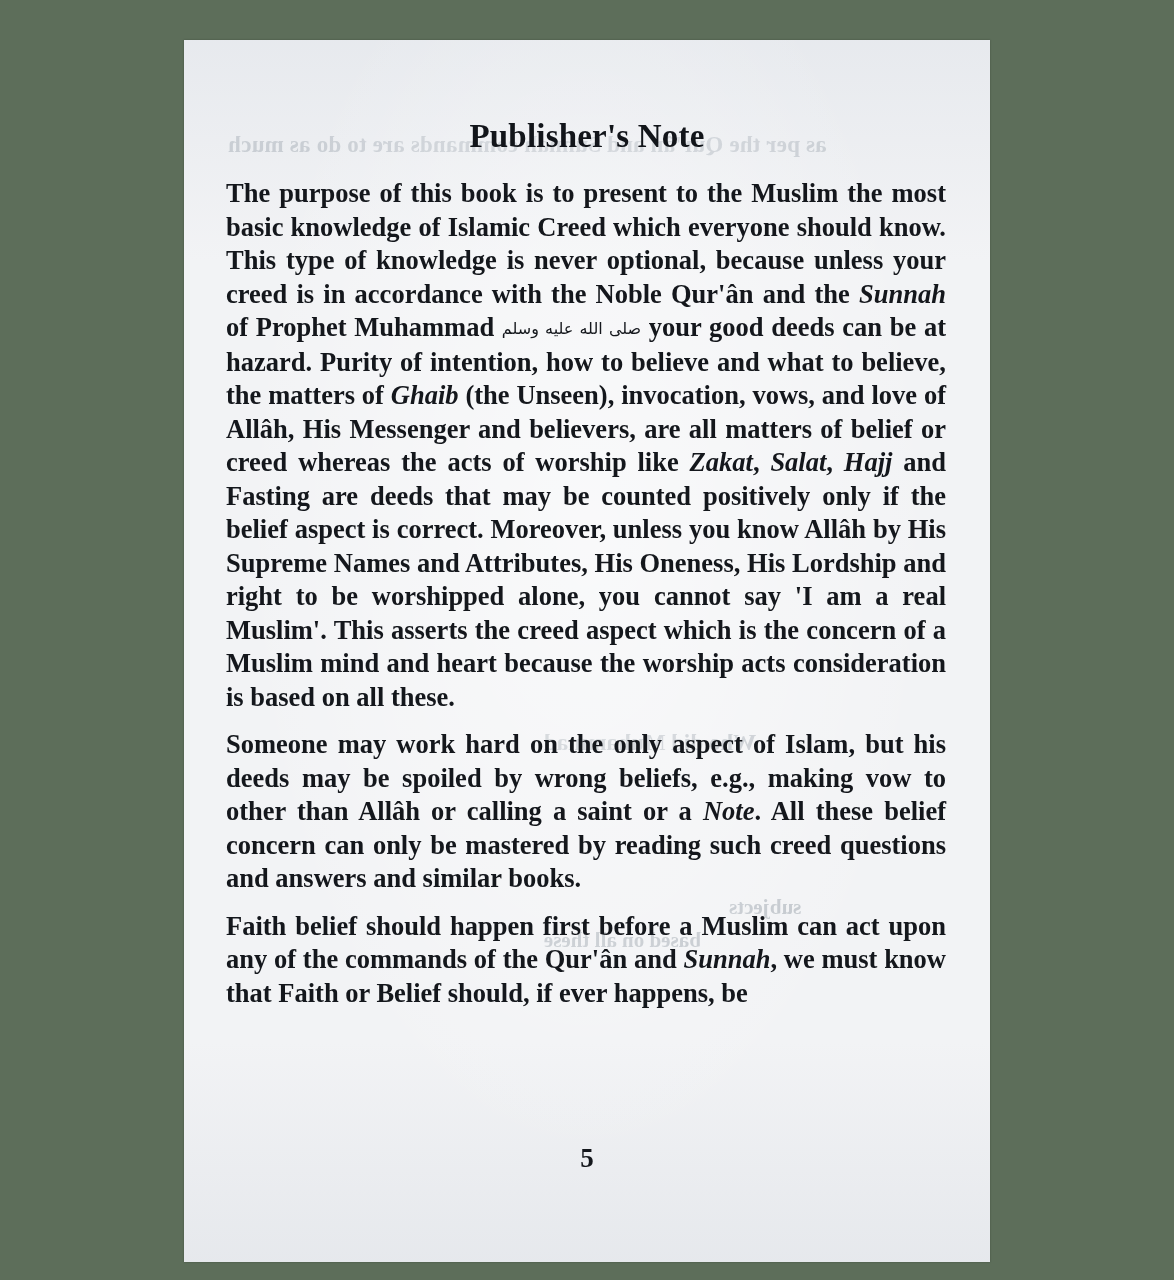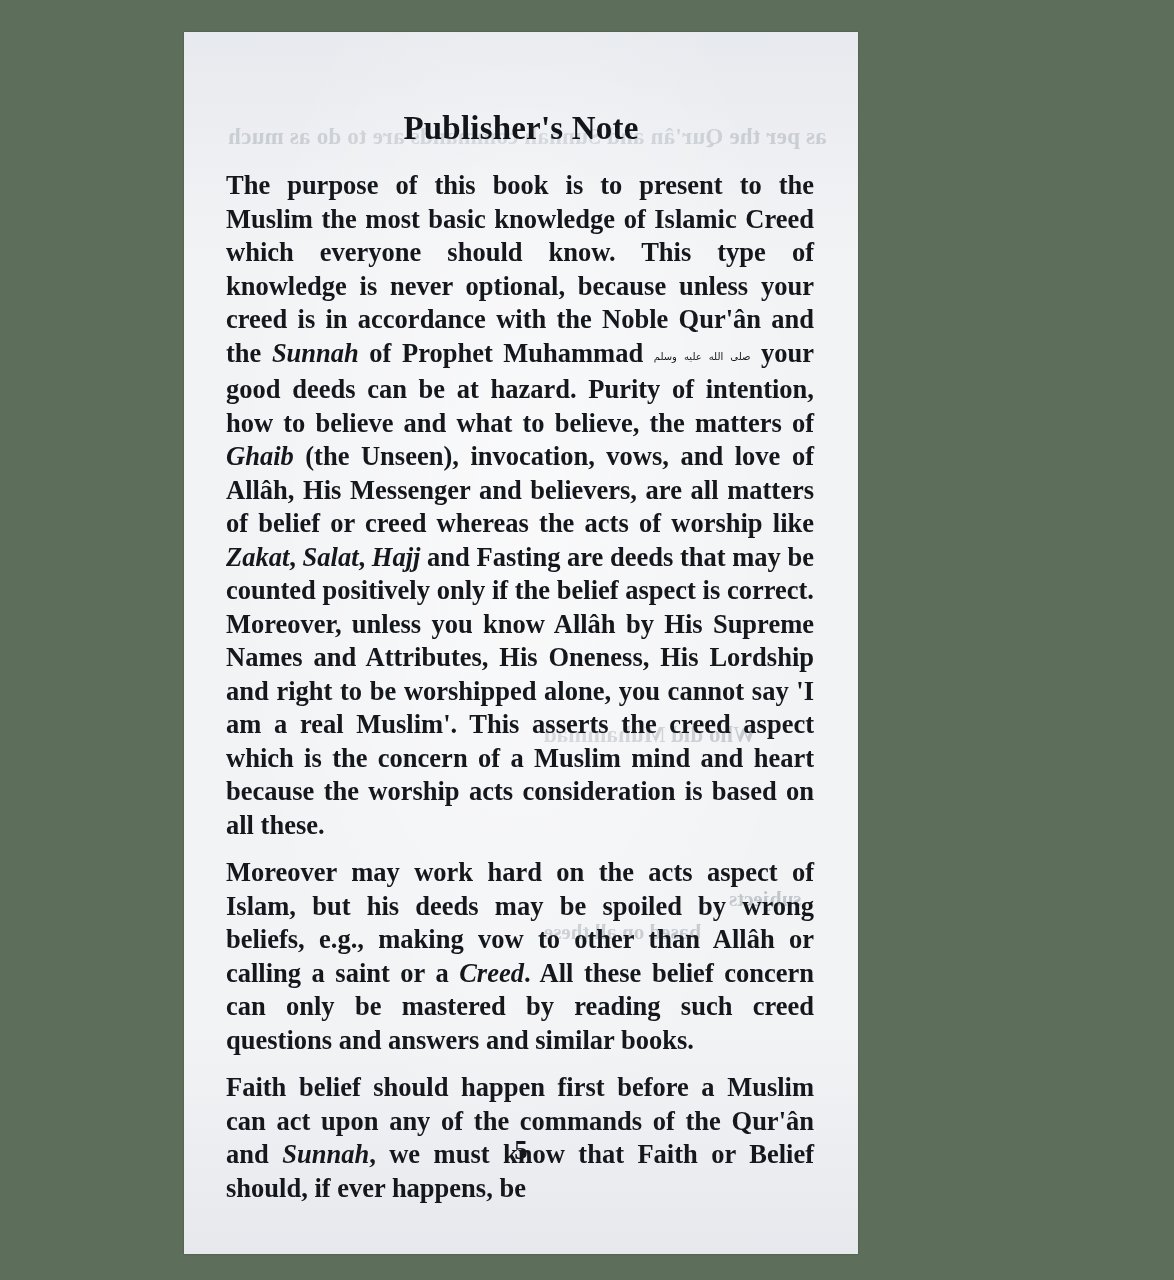--- a/index.html
+++ b/index.html
@@ -20,22 +20,22 @@
     top: 0; left: 0;
     width: 1174px;
     height: 1280px;
     background: #5d6e5a;
   }
 
   
   .page {
     position: absolute;
     left: 184px;
-    top: 32px;
-    width: 674px;
+    top: 40px;
+    width: 806px;
     height: 1222px;
     background: #f2f3f5;
     box-shadow: 0 0 2px rgba(0,0,0,0.25);
     overflow: hidden;
   }
 
   
   .page::after {
     content: "";
     position: absolute;
@@ -93,21 +93,21 @@
     font-weight: 600;
   }
 
   p.para { margin: 0 0 14px 0; }
   p.para:first-of-type { margin-top: 22px; }
 
   .it { font-style: italic; }
 
   .arabic {
     font-family: "DejaVu Sans", sans-serif;
-    font-size: 10px;
+    font-size: 16px;
     font-weight: 400;
     vertical-align: 2px;
     letter-spacing: 0;
   }
 
   .page-number {
     position: absolute;
     bottom: 88px;
     left: 0;
     width: 100%;
@@ -129,19 +129,19 @@
   <span class="bleed bleed-1">as per the Qur'ân and Sunnah commands are to do as much</span>
   <span class="bleed bleed-2">Who did Muhammad</span>
   <span class="bleed bleed-3">subjects</span>
   <span class="bleed bleed-4">based on all these</span>
 
   <div class="content">
     <h1 class="doc-title">Publisher's Note</h1>
 
     <div class="body-text">
       <p class="para" id="para-1"><span>The purpose of  this book is to present to the Muslim the most  basic  knowledge  of Islamic Creed which everyone should  know. This  type  of knowledge  is never optional, because  unless   your  creed  is in accordance  with  the Noble  Qur'ân and the </span><span class="it">Sunnah</span><span> of  Prophet Muhammad </span><span class="arabic">صلى الله عليه وسلم</span><span> your  good  deeds  can  be   at hazard. Purity of intention,  how to believe and what to believe, the matters of  </span><span class="it">Ghaib</span><span>  (the  Unseen),  invocation,  vows,  and  love of Allâh, His  Messenger  and believers, are all matters of belief or creed whereas  the acts of worship like </span><span class="it">Zakat</span><span>, </span><span class="it">Salat</span><span>, </span><span class="it">Hajj</span><span> and Fasting are  deeds  that  may  be  counted  positively  only  if  the belief aspect  is  correct.  Moreover,  unless  you  know   Allâh by His Supreme  Names  and  Attributes,  His  Oneness,  His Lordship and  right  to  be  worshipped alone, you cannot say 'I am a real Muslim'.   This asserts the creed aspect which is the concern of a   Muslim   mind   and   heart   because   the   worship   acts consideration is based on all these.</span></p>
-      <p class="para" id="para-2"><span>Moreover  may  work  hard on the acts aspect of Islam, but his  deeds  may   be spoiled by wrong beliefs, e.g., making vow  to  other  than   Allâh or calling a saint or a </span><span class="it">Creed</span><span>. All these  belief  concern  can  only  be  mastered  by  reading such creed questions and answers and similar books.</span></p>
+      <p class="para" id="para-2"><span>Someone  may  work  hard on the only aspect of Islam, but his  deeds  may   be spoiled by wrong beliefs, e.g., making vow  to  other  than   Allâh or calling a saint or a </span><span class="it">Note</span><span>. All these  belief  concern  can  only  be  mastered  by  reading such creed questions and answers and similar books.</span></p>
       <p class="para" id="para-3"><span>Faith  belief  should  happen  first  before a Muslim can act upon  any  of  the commands of the Qur'ân and </span><span class="it">Sunnah</span><span>, we must  know  that  Faith or Belief should, if ever happens, be</span></p>
     </div>
   </div>
 
   <div class="page-number">5</div>
 </div>
 
 </body></html>

